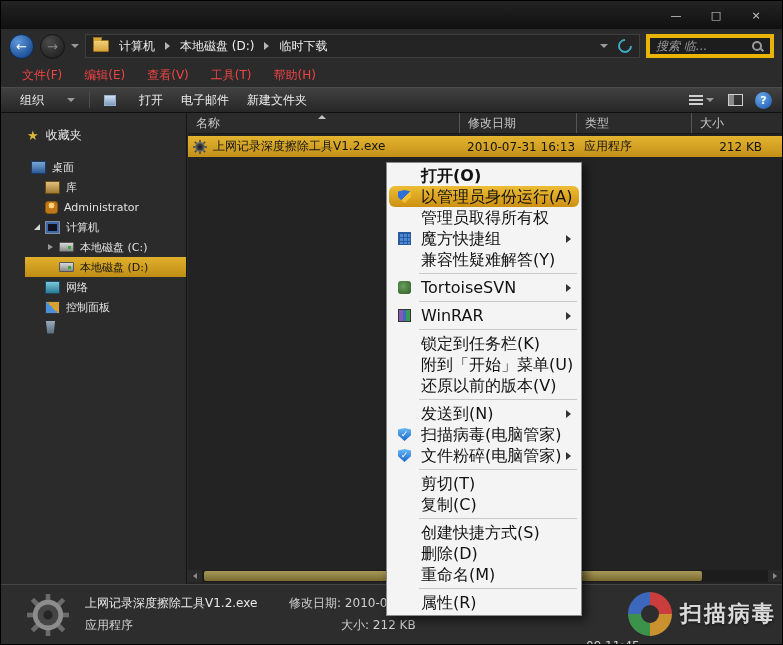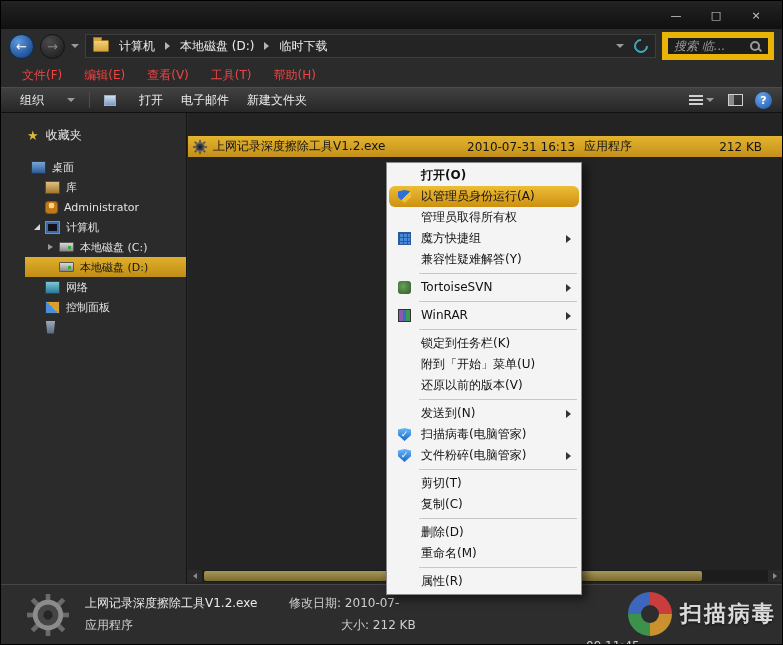--- a/index.html
+++ b/index.html
@@ -24,21 +24,21 @@
     display:flex; align-items:center; padding:0 7px; gap:5px; }
   .ic-folder { width:16px; height:12px; background:linear-gradient(#f0cf7a,#d8a53c);
     border:1px solid #9a7218; border-radius:1px; position:relative; flex:none; }
   .ic-folder::before { content:""; position:absolute; top:-4px; left:-1px; width:7px; height:3px;
     background:#d8a53c; border:1px solid #9a7218; border-bottom:none; }
   .crumb { color:#ededed; font-size:12px; padding:0 5px; white-space:nowrap; }
   .crumb-sep { width:0; height:0; border-top:4px solid transparent; border-bottom:4px solid transparent; border-left:5px solid #b5b5b5; }
   .crumb-end { margin-left:auto; display:flex; align-items:center; gap:10px; }
   .ic-refresh { width:14px; height:14px; border:2px solid #3aa8c0; border-top-color:transparent;
     border-radius:50%; transform:rotate(45deg); }
-  .search { width:112px; height:24px; background:#1d1d1d; border:6px solid #eab308;
+  .search { width:128px; height:24px; background:#1d1d1d; border:4px solid #eab308;
     display:flex; align-items:center; padding:8px 6px; flex:none; }
   .search-text { flex:1; color:#9a9a9a; font-size:12px; font-style:italic; white-space:nowrap; overflow:hidden; }
   .mag { position:relative; width:13px; height:13px; flex:none; }
   .mag::before { content:""; position:absolute; left:1px; top:1px; width:6px; height:6px; border:2px solid #9a9a9a; border-radius:50%; }
   .mag::after { content:""; position:absolute; left:9px; top:9px; width:4px; height:2px; background:#9a9a9a; transform:rotate(45deg); }
 
   
   .menubar { position:absolute; top:62px; left:0; right:0; height:24px; display:flex;
     align-items:center; padding-left:10px; }
   .menu-item { padding:3px 11px; font-size:12px; color:#ef4444; }
@@ -113,21 +113,21 @@
   .d-name { position:absolute; left:84px; top:10px; font-size:12px; color:#e8e8e8; }
   .d-mod { position:absolute; left:288px; top:10px; font-size:12px; color:#cfcfcf; }
   .d-created { position:absolute; left:585px; top:10px; font-size:12px; color:#cfcfcf;margin-top:44px; }
   .d-type { position:absolute; left:84px; top:32px; font-size:12px; color:#cfcfcf; }
   .d-size { position:absolute; left:340px; top:32px; font-size:12px; color:#cfcfcf; }
 
   
   .ctx { position:absolute; left:385px; top:161px; width:196px; background:#f4f4f4;
     border:1px solid #8a8a8a; box-shadow:4px 4px 9px rgba(0,0,0,.55); padding:2px; z-index:40; }
   .ctx-item { position:relative; height:21px; line-height:21px; padding-left:32px;
-    font-size:12px; color:#121212; white-space:nowrap; }
+    font-size:16px; color:#121212; white-space:nowrap; }
   .ctx-item.bold .ctx-label { font-weight:bold; }
   .ctx-item.hl { background:linear-gradient(#edbd35,#cd9012);border-radius:6px; }
   .ctx-sep { height:1px; background:#c8c8c8; margin:3px 2px 3px 30px; }
   .ctx-arrow { position:absolute; right:8px; top:7px; width:0; height:0;
     border-left:5px solid #333; border-top:4px solid transparent; border-bottom:4px solid transparent; }
   .ctx-ico { position:absolute; left:9px; top:4px; width:13px; height:13px; }
   .ico-uac { clip-path:polygon(50% 0,100% 12%,100% 55%,50% 100%,0 55%,0 12%);
     background:linear-gradient(135deg,#2f6fd8 0 50%,#f0c030 50% 100%); }
   .ico-grid { border:1px solid #2a5a9a; background-color:#4a88d8;
     background-image:linear-gradient(#2a5a9a 1px,transparent 1px),linear-gradient(90deg,#2a5a9a 1px,transparent 1px);
@@ -257,20 +257,35 @@
           <span>控制面板</span>
         </div>
         <div class="tree-item ind2">
           <span class="ic-recycle"></span>
           <span></span>
         </div>
       </div>
     </div>
 
     <div class="filearea">
+      <div class="cols">
+        <div class="col col-name">
+          <span class="sort-up"></span>
+          <span>名称</span>
+        </div>
+        <div class="col col-mod">
+          <span>修改日期</span>
+        </div>
+        <div class="col col-type">
+          <span>类型</span>
+        </div>
+        <div class="col col-size">
+          <span>大小</span>
+        </div>
+      </div>
 
       <div class="row-file">
         <div class="cell-name">
           <svg width="14" height="14" viewBox="0 0 36 36">
             <g fill="#4a4a4a">
               <rect x="16" y="-1" width="4" height="9"></rect>
                 <rect x="16" y="28" width="4" height="9"></rect>
               <rect x="-1" y="16" width="9" height="4"></rect>
                 <rect x="28" y="16" width="9" height="4"></rect>
               <g transform="rotate(45 18 18)">
@@ -383,20 +398,23 @@
     </div>
     <div class="ctx-sep"></div>
     <div class="ctx-item">
       <span class="ctx-label">剪切(T)</span>
     </div>
     <div class="ctx-item">
       <span class="ctx-label">复制(C)</span>
     </div>
     <div class="ctx-sep"></div>
     <div class="ctx-item">
+      <span class="ctx-label">创建快捷方式(S)</span>
+    </div>
+    <div class="ctx-item">
       <span class="ctx-label">删除(D)</span>
     </div>
     <div class="ctx-item">
       <span class="ctx-label">重命名(M)</span>
     </div>
     <div class="ctx-sep"></div>
     <div class="ctx-item">
       <span class="ctx-label">属性(R)</span>
     </div>
   </div>

